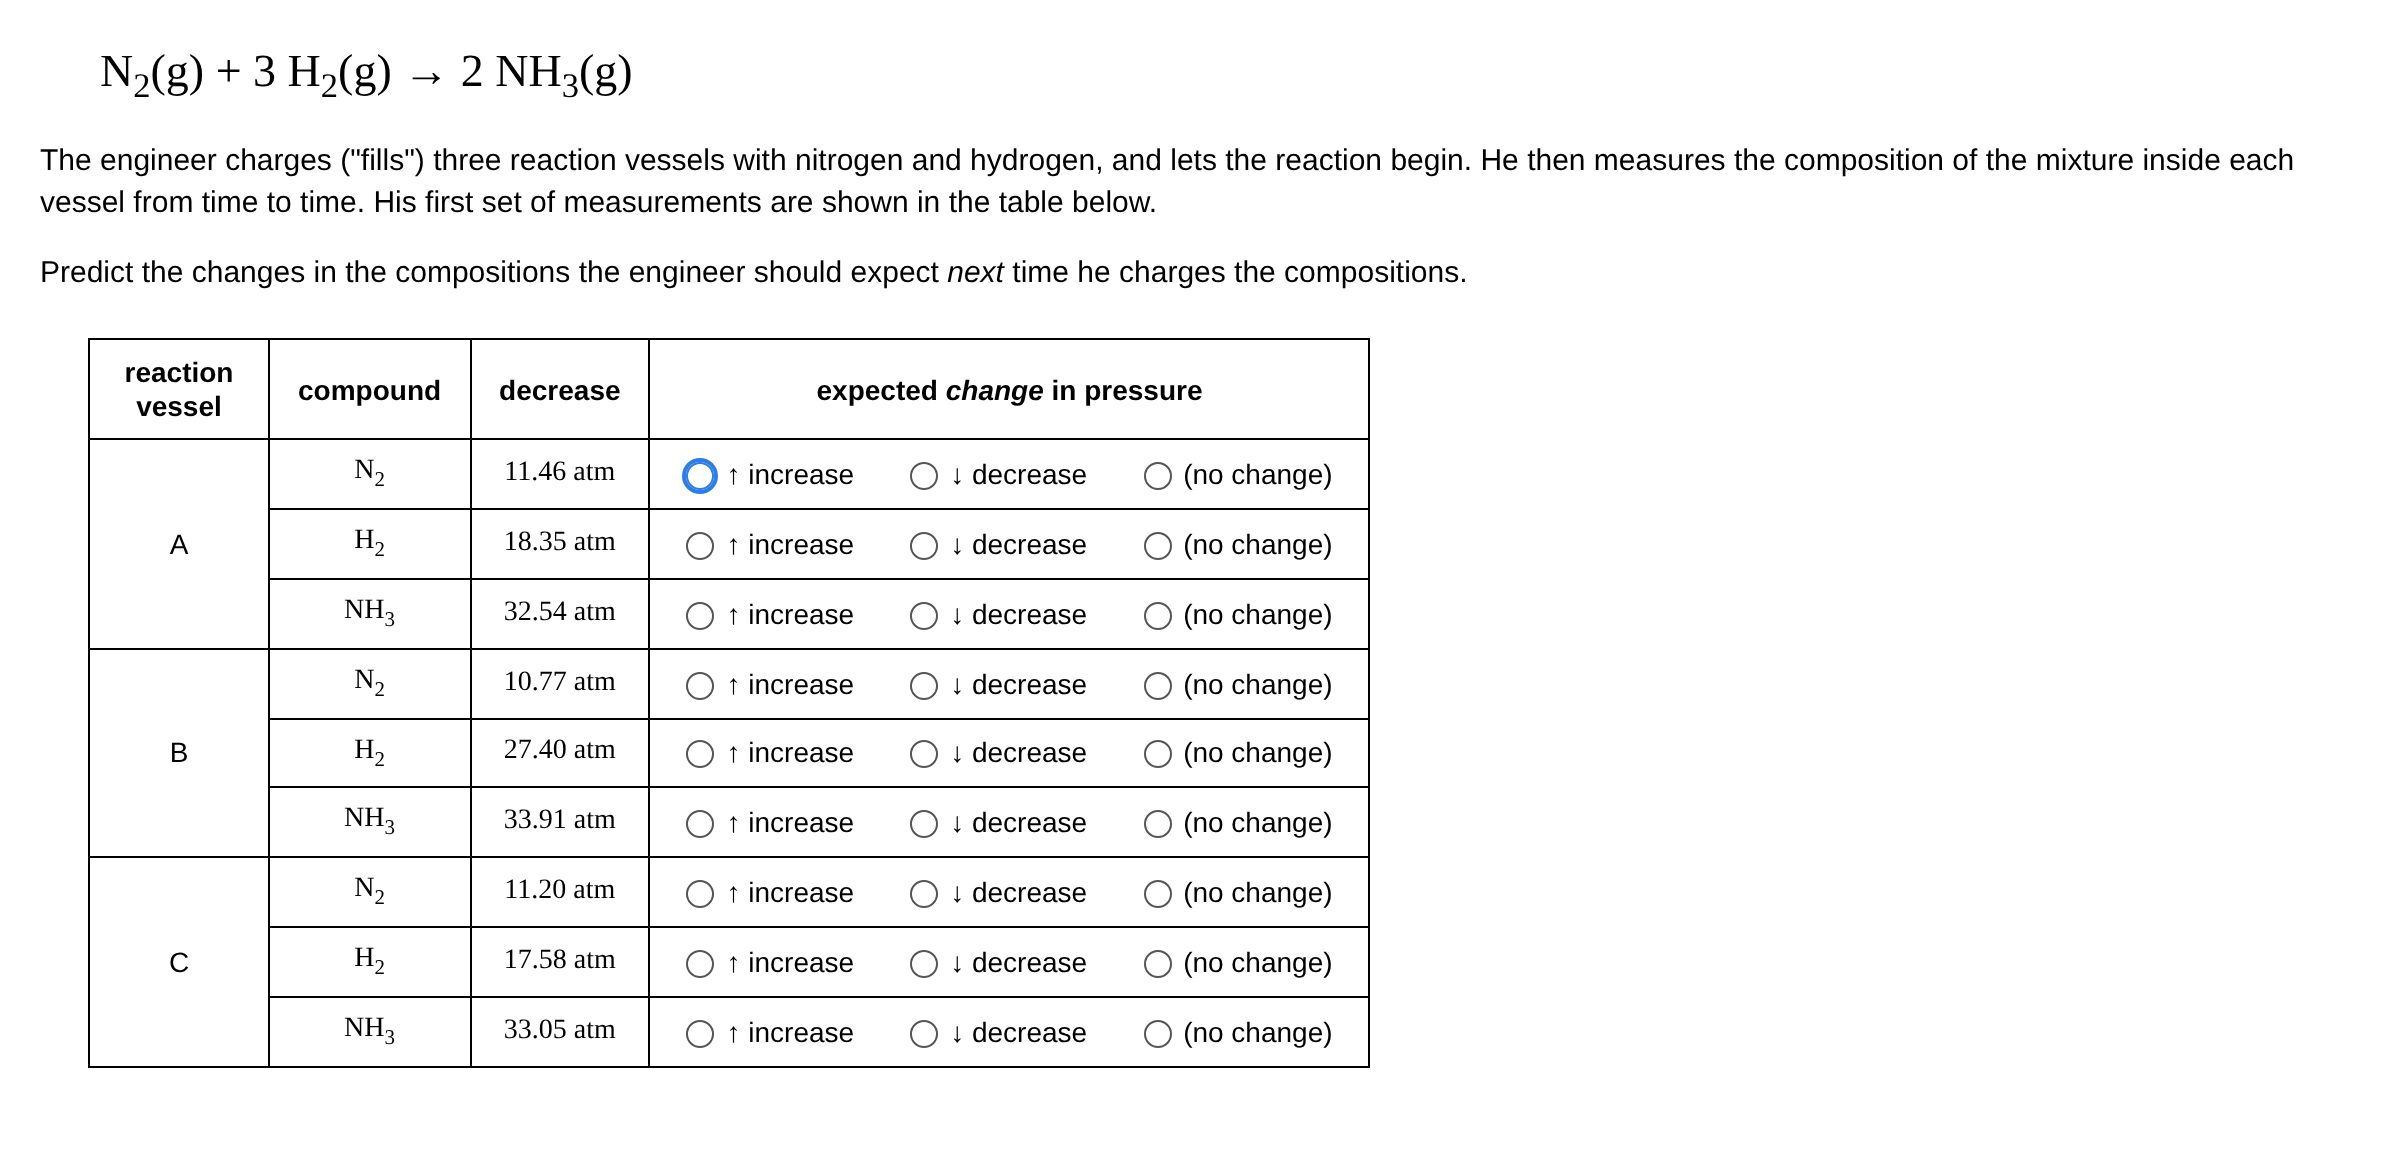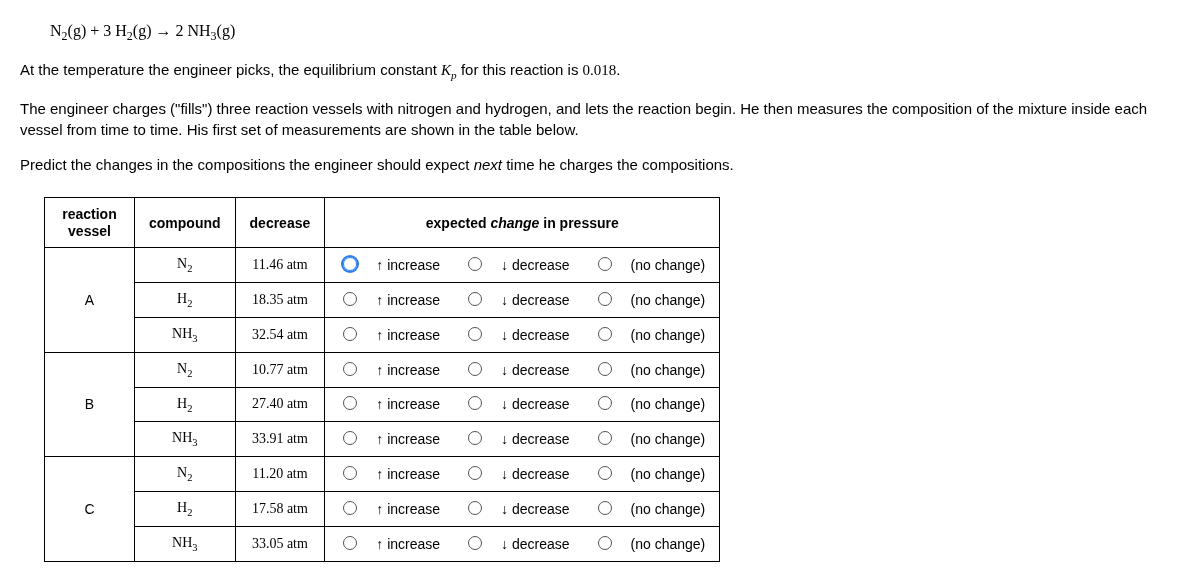--- a/index.html
+++ b/index.html
@@ -7,21 +7,21 @@
       font-family: Arial, Helvetica, sans-serif;
       font-size: 15px;
       color: #000;
       padding: 12px 20px;
       width: 1200px;
       background: #fff;
     }
     .intro p { margin-bottom: 14px; line-height: 1.4; }
     .equation {
       font-family: 'Times New Roman', serif;
-      font-size: 16px;
+      font-size: 23px;
       margin: 8px 0 18px 30px;
     }
     .equation sub { font-size: 0.75em; }
     .kp { font-family: 'Times New Roman', serif; font-style: italic; }
     .kp sub { font-style: italic; font-size: 0.75em; }
     .num { font-family: 'Times New Roman', serif; }
     em.slant { font-style: italic; }
     table.data {
       border-collapse: collapse;
       margin-top: 22px;
@@ -48,22 +48,22 @@
     }
     .choices {
       display: flex;
       align-items: center;
       gap: 28px;
       justify-content: flex-start;
       padding-left: 4px;
     }
     .choice {
       display: inline-flex;
-      align-items: flex-start;
-      gap: 19px;
+      align-items: flex-end;
+      gap: 6px;
       white-space: nowrap;
     }
     .radio {
       width: 14px; height: 14px;
       border: 1.3px solid #555;
       border-radius: 50%;
       display: inline-block;
       position: relative;
       flex-shrink: 0;
     }
@@ -74,23 +74,20 @@
     .vessel-col { width: 90px; font-weight: normal; }
     th.hdr-change em { font-style: italic; font-weight: bold; text-align: center; }
     .expected-col { width: 360px; }
     .hdr-vessel { line-height: 1.2; }
   </style>
 </head>
 <body>
 
 <div class="intro">
   <p class="equation">N<sub>2</sub>(g) + 3 H<sub>2</sub>(g) → 2 NH<sub>3</sub>(g)</p>
-  <p>
-    <span>At the temperature the engineer picks, the equilibrium constant </span><span class="kp">K<sub>p</sub></span><span> for this reaction is </span><span class="num">0.018</span><span>.</span>
-  </p>
   <p>The engineer charges ("fills") three reaction vessels with nitrogen and hydrogen, and lets the reaction begin. He then measures the composition of the mixture inside each vessel from time to time. His first set of measurements are shown in the table below.</p>
   <p>
     <span>Predict the changes in the compositions the engineer should expect </span><em class="slant">next</em><span> time he charges the compositions.</span>
   </p>
 </div>
 
 <table class="data">
   <thead>
     <tr>
       <th class="hdr-vessel"><span>reaction<br>vessel</span></th>

